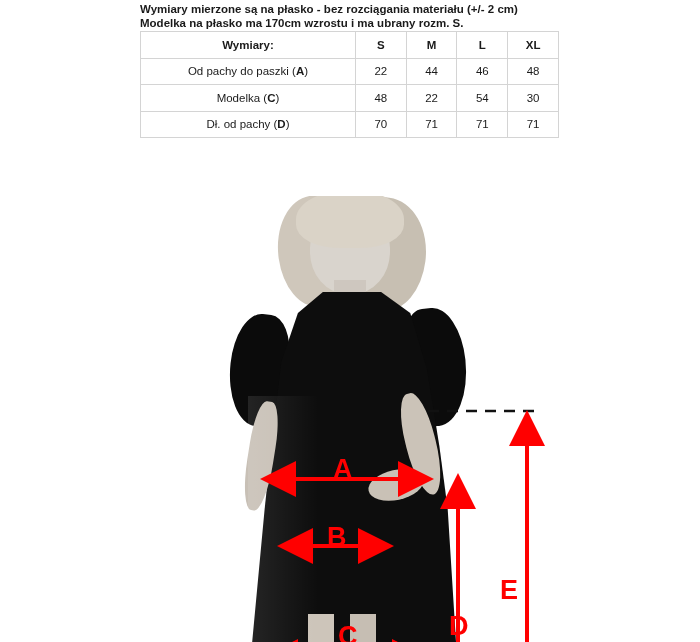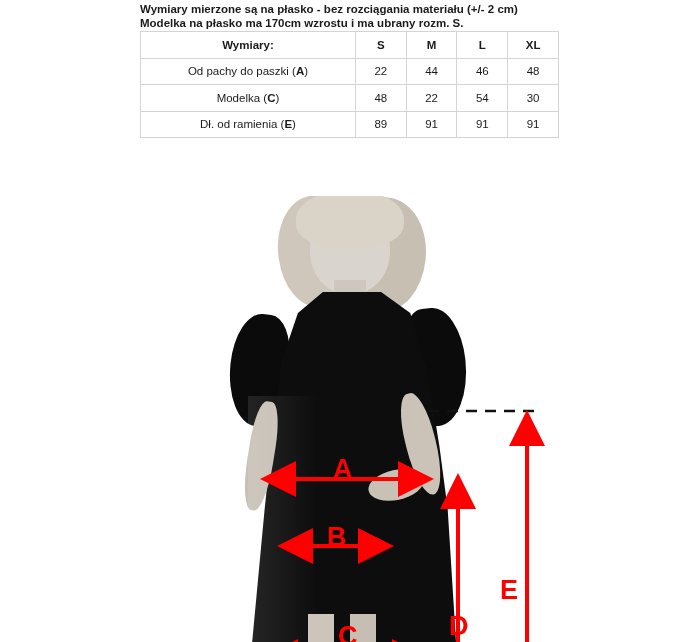--- a/index.html
+++ b/index.html
@@ -265,25 +265,25 @@
       <td class="size-col">48</td>
     </tr>
     <tr>
       <td class="label-col"><span>Modelka (</span><b>C</b><span>)</span></td>
       <td class="size-col">48</td>
       <td class="size-col">22</td>
       <td class="size-col">54</td>
       <td class="size-col">30</td>
     </tr>
     <tr>
-      <td class="label-col"><span>Dł. od ramienia (</span><b>E</b><span>)</span></td>
-      <td class="size-col">89</td>
-      <td class="size-col">91</td>
-      <td class="size-col">91</td>
-      <td class="size-col">91</td>
+      <td class="label-col"><span>Dł. od pachy (</span><b>D</b><span>)</span></td>
+      <td class="size-col">70</td>
+      <td class="size-col">71</td>
+      <td class="size-col">71</td>
+      <td class="size-col">71</td>
     </tr>
   </tbody>
 </table>
 
 <div class="photo-area">
 
   <div class="model">
     <div class="hair-l"></div>
     <div class="hair-r"></div>
     <div class="head"></div>

